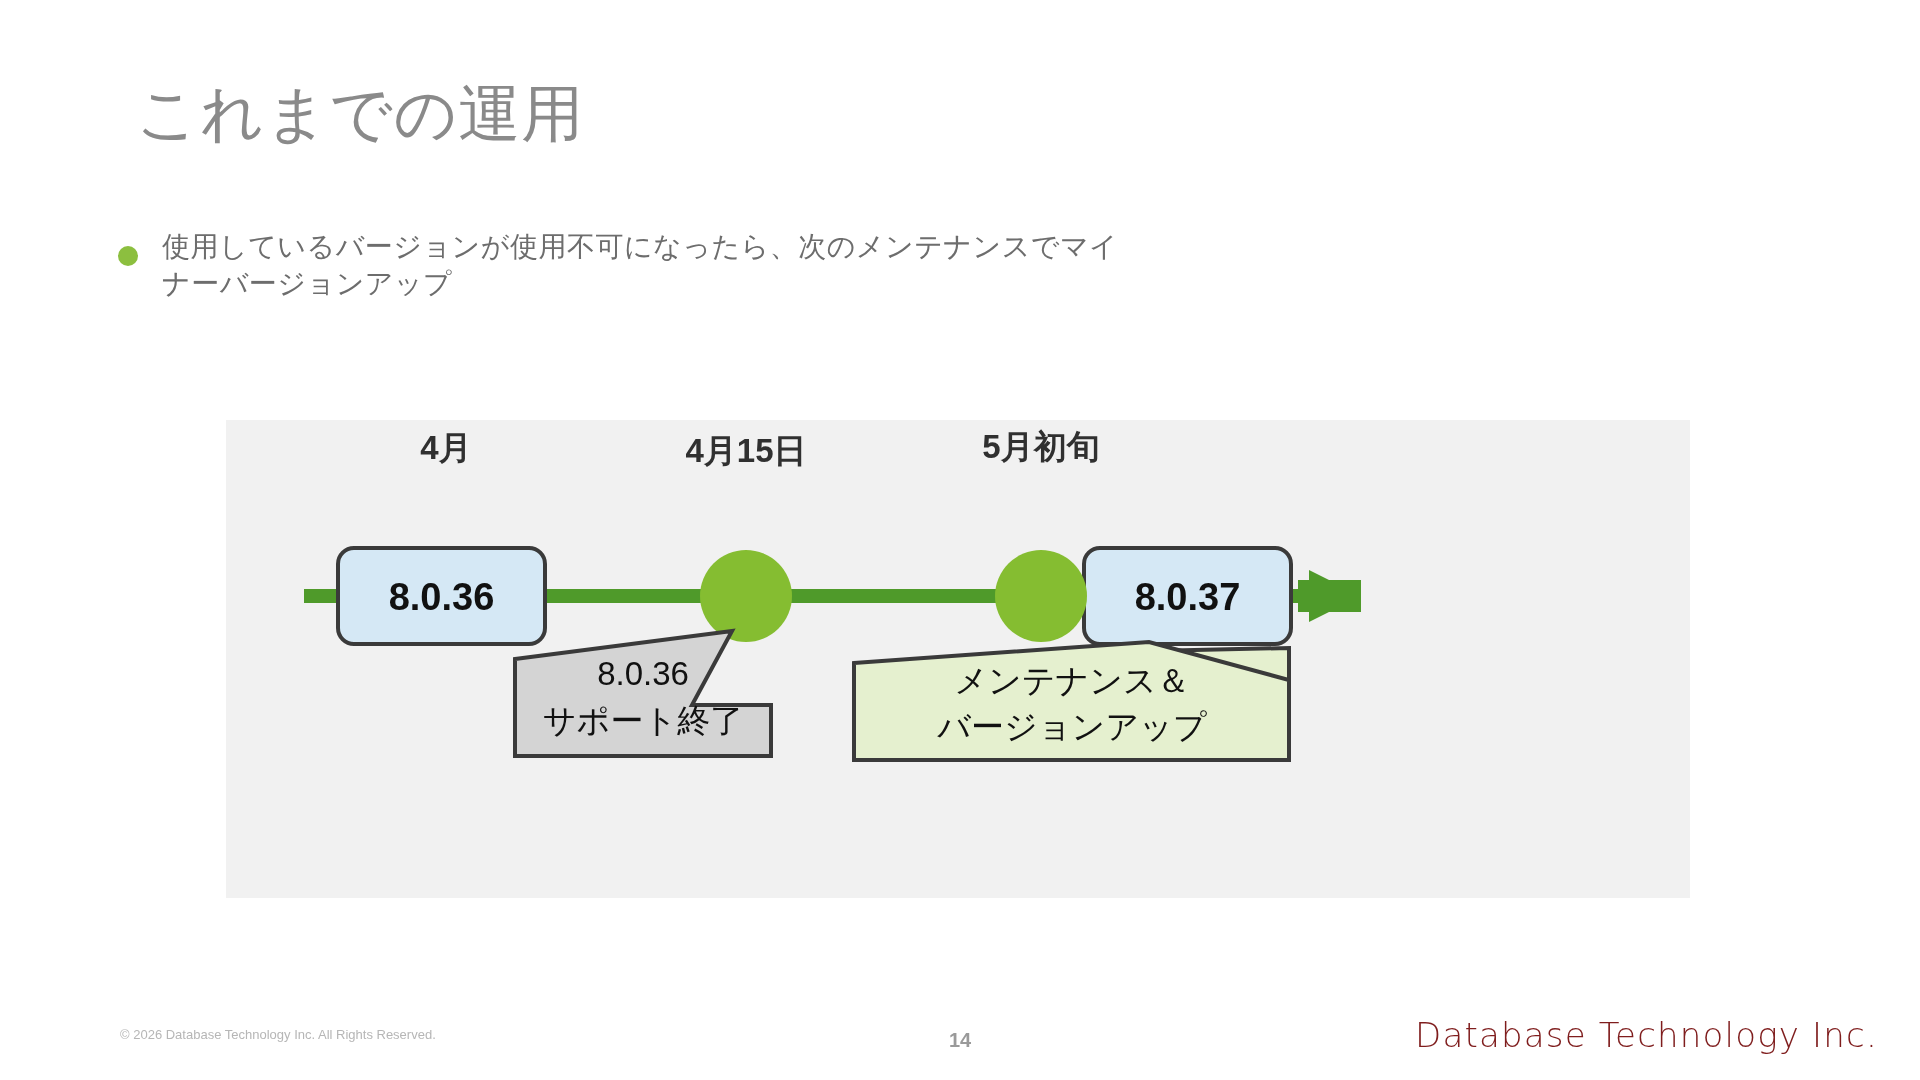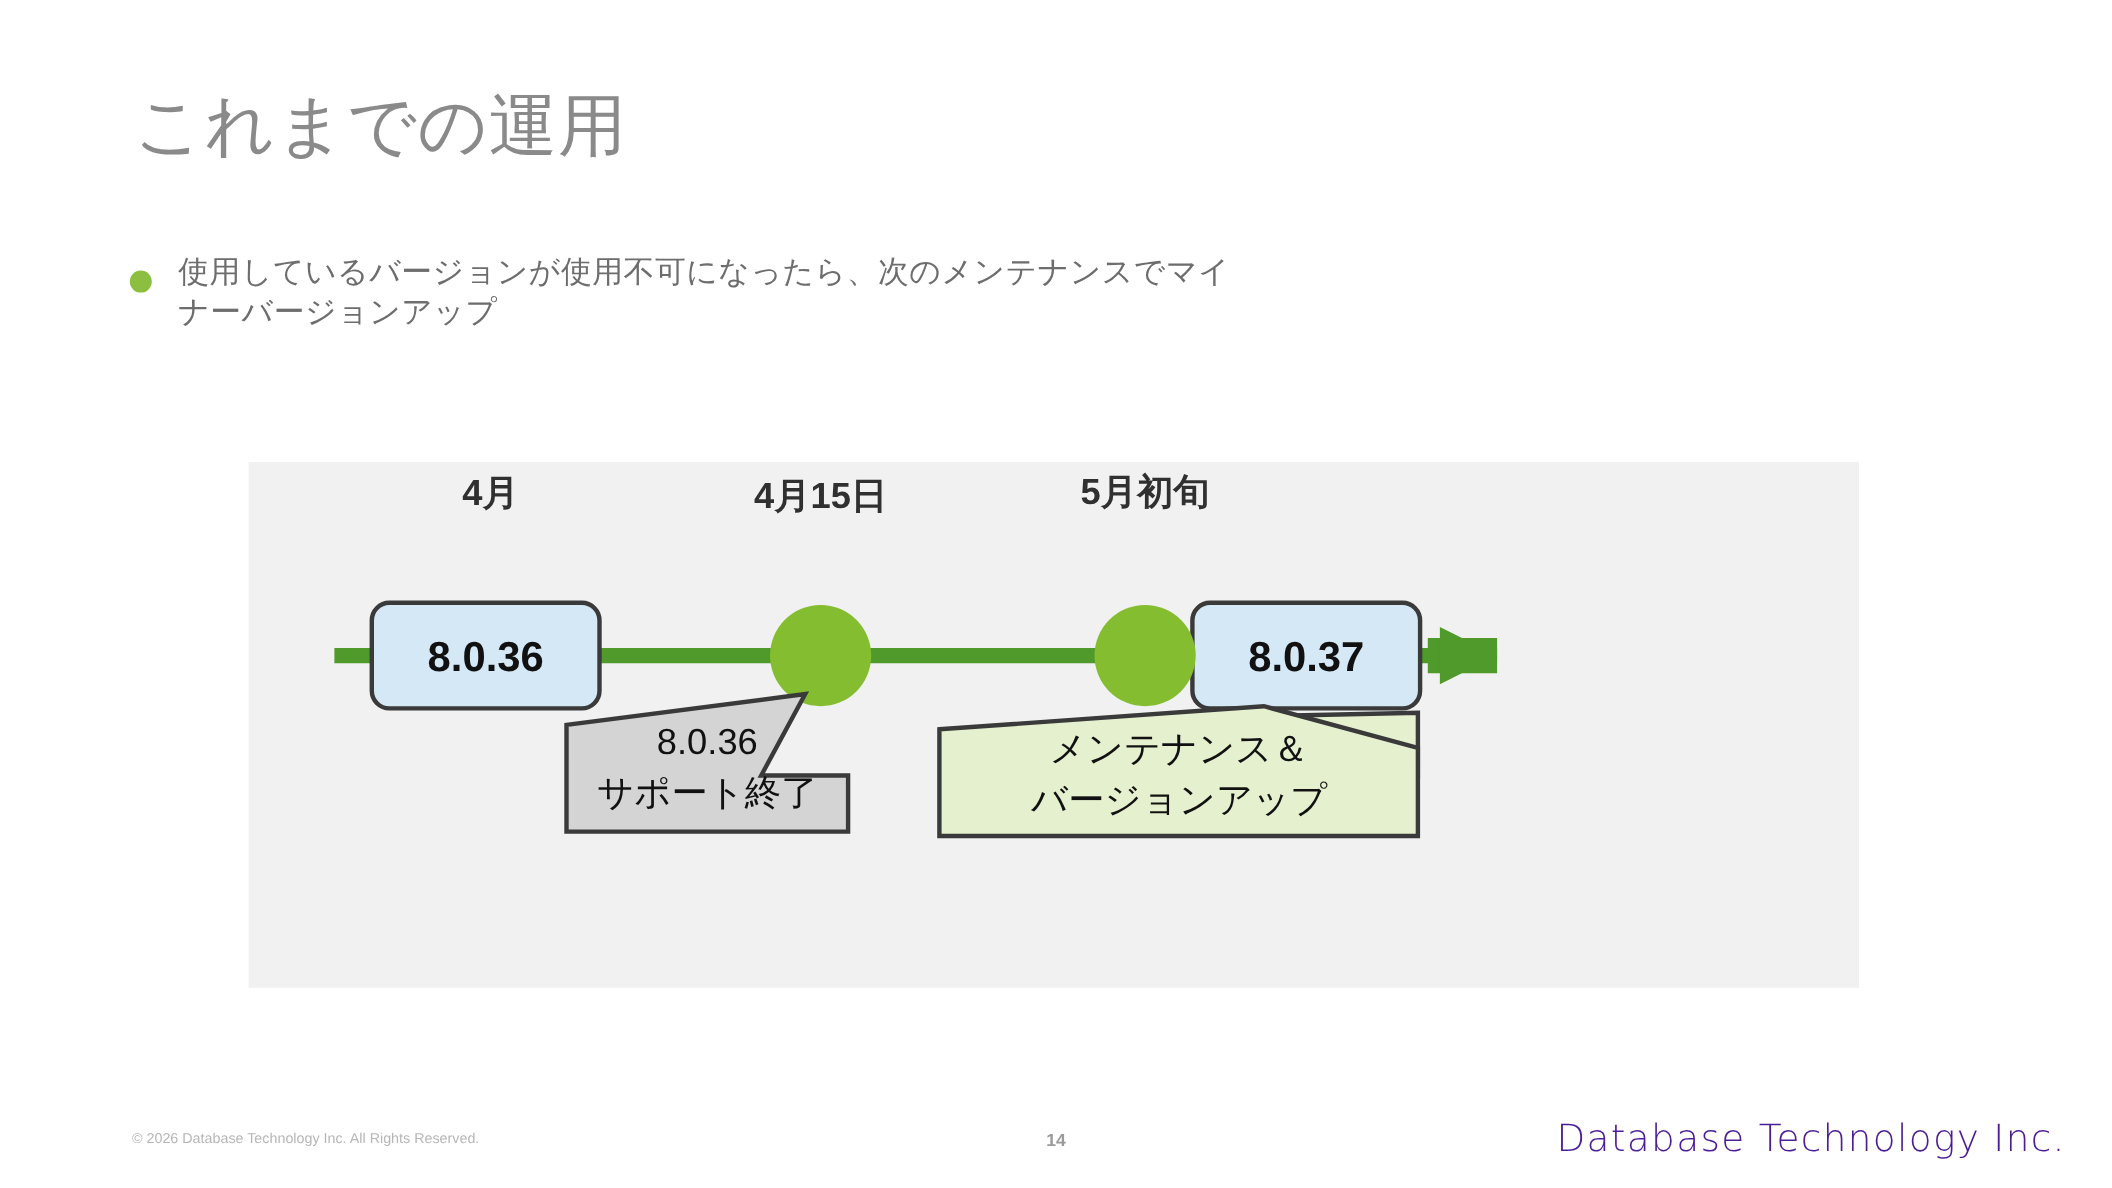--- a/index.html
+++ b/index.html
@@ -11,21 +11,21 @@
     width: 1920px;
     height: 1080px;
     position: relative;
     overflow: hidden;
     font-family: "Liberation Sans", "DejaVu Sans", sans-serif;
   }
 
   
   #slide-title {
     position: absolute;
-    left: 122px;
+    left: 136px;
     top: 72px;
     font-size: 62px;
     font-weight: 400;
     color: #8a8a8a;
     letter-spacing: 1px;
     white-space: nowrap;
   }
 
   
   #bullet-block {
@@ -72,31 +72,31 @@
     font-size: 13px;
     color: #b6b6b6;
     white-space: nowrap;
   }
   #footer-pagenum {
     position: absolute;
     left: 0;
     top: 1029px;
     width: 1920px;
     text-align: center;
-    font-size: 16px;
+    font-size: 20px;
     font-weight: bold;
     color: #9a9a9a;
   }
   #footer-logo {
     position: absolute;
     right: 42px;
     top: 1015px;
     font-size: 34px;
     font-weight: 300;
-    color: #4c1d95;
+    color: #7f1d1d;
     letter-spacing: 1.2px;
     white-space: nowrap;
     font-family: "DejaVu Sans", sans-serif;
   }
 </style>
 </head>
 <body>
 
 <div id="slide-title">これまでの運用</div>
 

